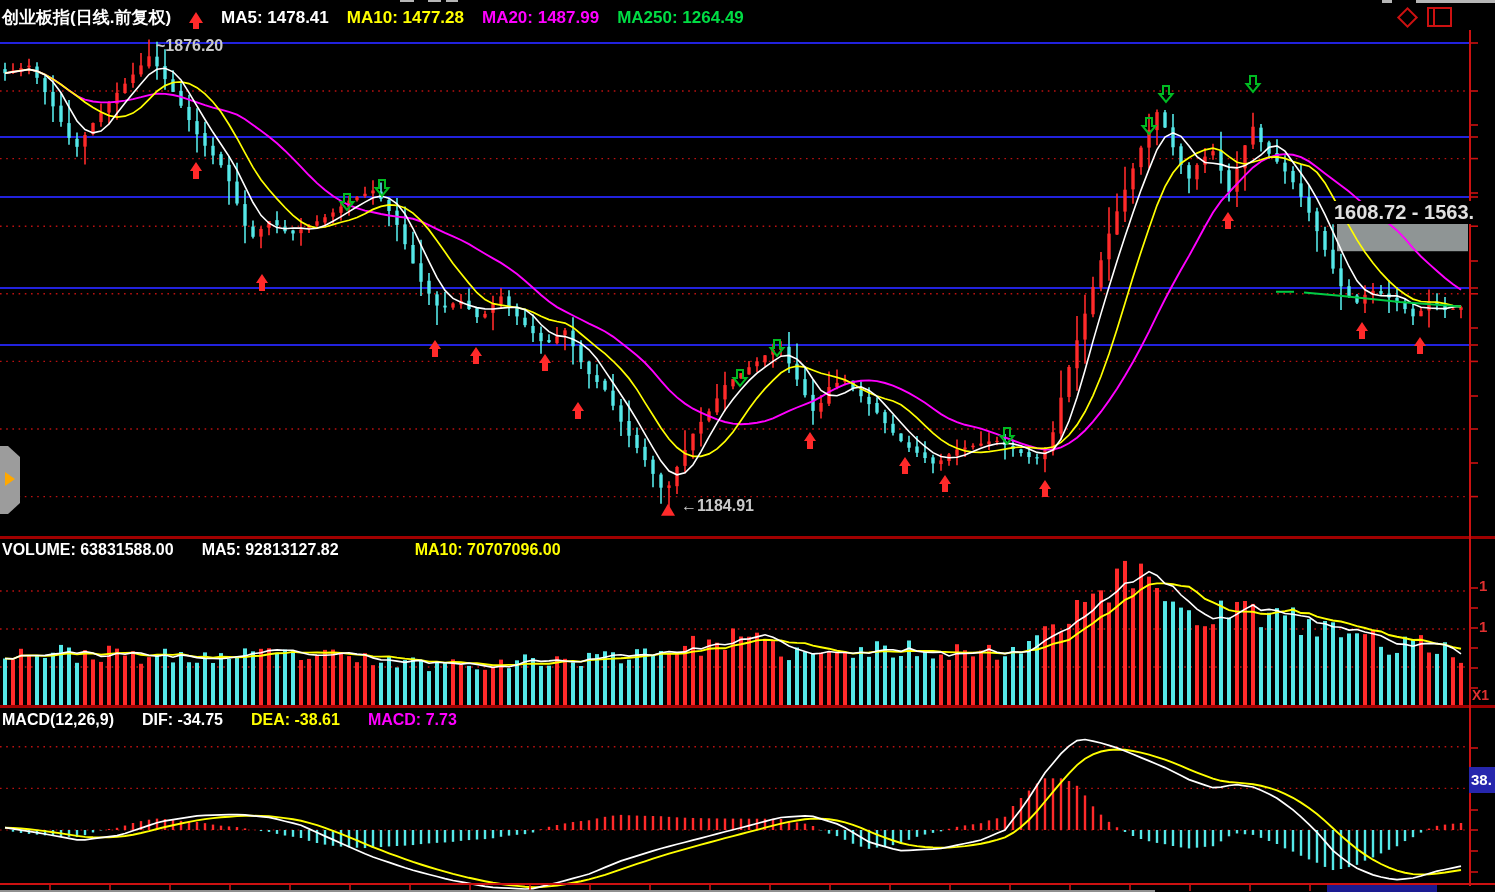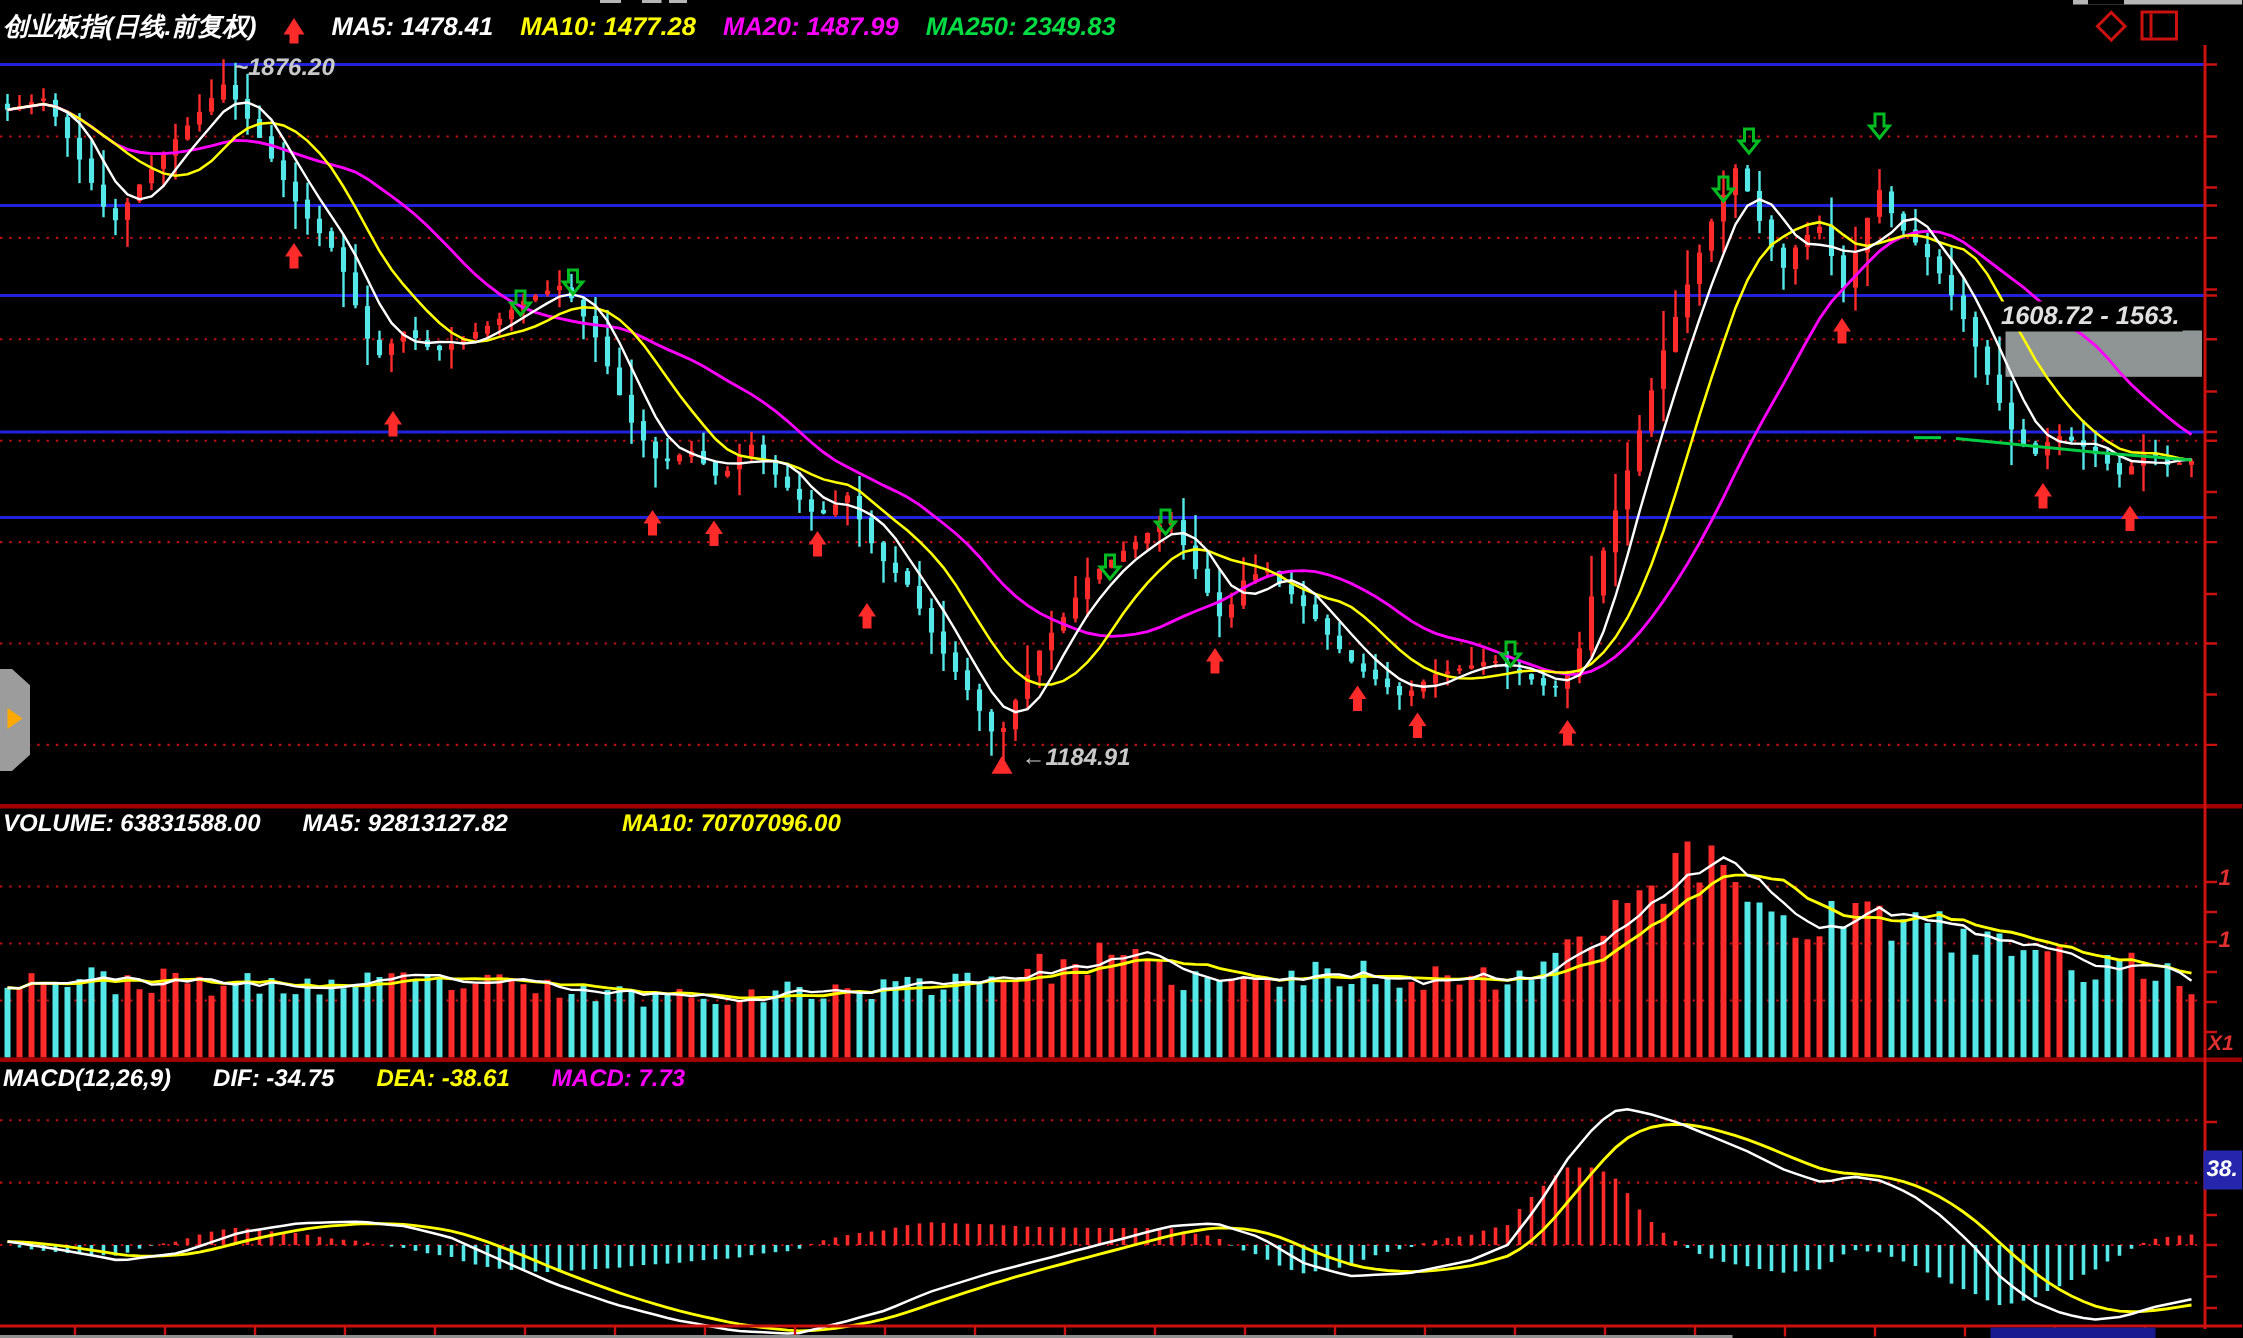--- a/index.html
+++ b/index.html
@@ -1,33 +1,33 @@
 <!DOCTYPE html>
 <html><head>
 <meta charset="utf-8">
 <style>
   html,body{margin:0;padding:0;background:#000;}
   .app{position:relative;width:1495px;height:892px;background:#000;overflow:hidden;
-       font-family:"Liberation Sans","DejaVu Sans",sans-serif;font-style:italic;}
+       font-family:"Liberation Sans","DejaVu Sans",sans-serif;}
   #chart-svg{position:absolute;left:0;top:0;}
   .txt{position:absolute;white-space:nowrap;font-weight:700;}
   .hdr{position:absolute;left:2px;top:6px;display:flex;gap:18px;align-items:center;
        font-size:17px;font-weight:700;white-space:nowrap;}
   .hdr2{position:absolute;left:2px;display:flex;gap:28px;align-items:center;
         font-size:16px;font-weight:700;white-space:nowrap;}
   .up-arrow-glyph{display:inline-block;width:0;height:0;border-left:7px solid transparent;
         border-right:7px solid transparent;border-bottom:11px solid #ff2a2a;position:relative;}
   .up-arrow-glyph:after{content:"";position:absolute;left:-3px;top:10px;width:6px;height:7px;background:#ff2a2a;}
   .icon-diamond{position:absolute;left:1400px;top:10px;width:11px;height:11px;
         border:2px solid #cc1111;transform:rotate(45deg);background:#000;}
   .icon-window{position:absolute;left:1427px;top:7px;width:21px;height:16px;border:2px solid #cc1111;background:#000;}
   .icon-window .vline{position:absolute;left:4px;top:0;bottom:0;width:2px;background:#cc1111;}
   .edge{position:absolute;background:#b6b6b6;}
   .lbl-gray{color:#c9c9c9;font-size:16px;}
-  .gap-lbl{color:#e0e0e0;font-size:17px;background:#000;padding:0 2px;}
+  .gap-lbl{color:#e0e0e0;font-size:20px;background:#000;padding:0 2px;}
   .axis-frag{color:#e03030;font-size:15px;}
   .badge{position:absolute;left:1469px;top:767px;width:26px;height:26px;background:#2626ad;
         color:#fff;font-size:15px;font-weight:700;line-height:26px;padding-left:2px;}
   .left-tab{position:absolute;left:0;top:446px;width:20px;height:68px;background:#9c9c9c;
         clip-path:polygon(0 0,40% 0,100% 16%,100% 84%,40% 100%,0 100%);}
   .left-tab .tri{position:absolute;left:5px;top:26px;width:0;height:0;
         border-top:7px solid transparent;border-bottom:7px solid transparent;border-left:10px solid #ffa800;}
   .scrollbar{position:absolute;left:1327px;top:885px;width:110px;height:7px;background:#1a1a90;}
   .bottom-edge{position:absolute;left:0;top:890px;width:1155px;height:2px;background:#909090;}
 </style>
@@ -902,21 +902,21 @@
   <div class="edge" style="left:1382px;top:0;width:113px;height:3px;">
     <div style="position:absolute;left:10px;top:0;width:24px;height:3px;background:#000;"></div>
   </div>
 
   <div class="hdr">
     <span class="t" style="color: rgb(255, 255, 255);">创业板指(日线.前复权)</span>
     <span class="up-arrow-glyph"></span>
     <span style="color: rgb(255, 255, 255);">MA5: 1478.41</span>
     <span style="color: rgb(255, 255, 0);">MA10: 1477.28</span>
     <span style="color: rgb(255, 0, 255);">MA20: 1487.99</span>
-    <span style="color: rgb(0, 221, 68);">MA250: 2349.83</span>
+    <span style="color: rgb(0, 221, 68);">MA250: 1264.49</span>
   </div>
 
   <div class="icon-diamond"></div>
   <div class="icon-window">
     <div class="vline"></div>
   </div>
 
   <div class="txt lbl-gray" style="left:156px;top:37px;">~1876.20</div>
   <div class="txt lbl-gray" style="left:681px;top:497px;">←1184.91</div>
 

